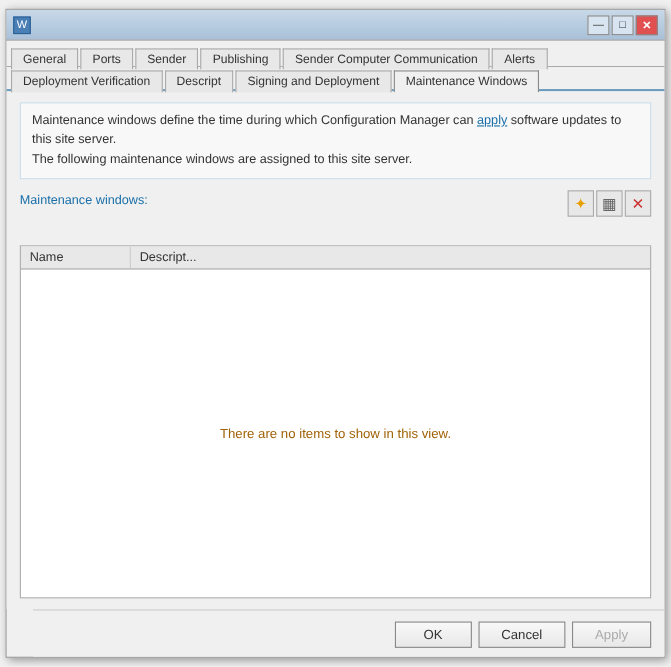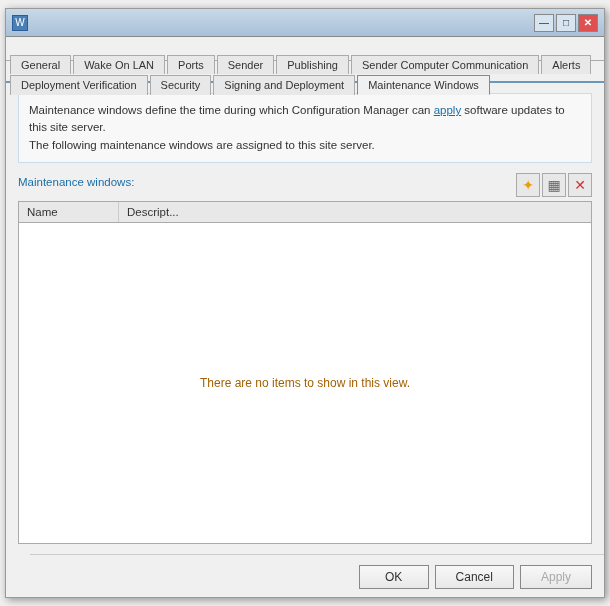--- a/index.html
+++ b/index.html
@@ -94,21 +94,21 @@
     .tab {
       padding: 3px 10px;
       border: 1px solid #aaa;
       border-bottom: none;
       background: #e8e8e8;
       cursor: pointer;
       margin-right: 2px;
       font-size: 11px;
       color: #333;
       position: relative;
-      top: 14px;
+      top: 3px;
     }
     .tab.active {
       background: #f0f0f0;
       border-color: #888;
       border-bottom: 1px solid #f0f0f0;
       font-weight: normal;
       z-index: 2;
     }
     .content-area {
       flex: 1;
@@ -171,20 +171,21 @@
     .toolbar-btn.delete {
       color: #cc3333;
     }
     .list-container {
       flex: 1;
       border: 1px solid #aaa;
       background: white;
       display: flex;
       flex-direction: column;
       overflow: hidden;
+      margin-top: 22px;
     }
     .list-header {
       display: flex;
       border-bottom: 1px solid #aaa;
       background: #e8e8e8;
       flex-shrink: 0;
     }
     .list-col-header {
       padding: 4px 8px;
       font-size: 11.5px;
@@ -246,31 +247,30 @@
     </div>
     <div class="title-controls">
       <button class="title-btn">—</button>
       <button class="title-btn">□</button>
       <button class="title-btn close">✕</button>
     </div>
   </div>
 
   <div class="tab-row-1">
     <div class="tab">General</div>
-    <div class="tab">Wake On LAN</div>
     <div class="tab">Ports</div>
     <div class="tab">Sender</div>
     <div class="tab">Publishing</div>
     <div class="tab">Sender Computer Communication</div>
     <div class="tab">Alerts</div>
   </div>
 
   <div class="tab-row-2">
     <div class="tab">Deployment Verification</div>
-    <div class="tab">Security</div>
+    <div class="tab">Descript</div>
     <div class="tab">Signing and Deployment</div>
     <div class="tab active">Maintenance Windows</div>
   </div>
 
   <div class="content-area">
     <div class="info-box">
       <div class="info-text">
         <span>Maintenance windows define the time during which Configuration Manager can </span><span class="info-link">apply</span><span> software updates to this site server.</span>
       </div>
       <div class="info-text">The following maintenance windows are assigned to this site server.</div>

